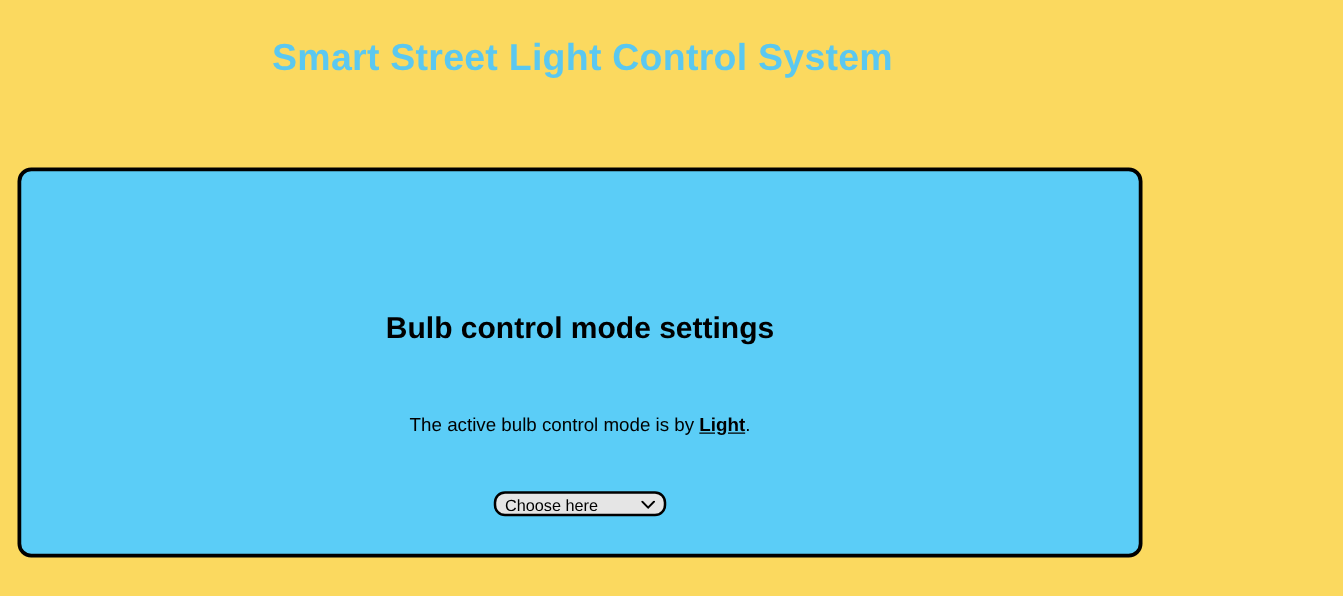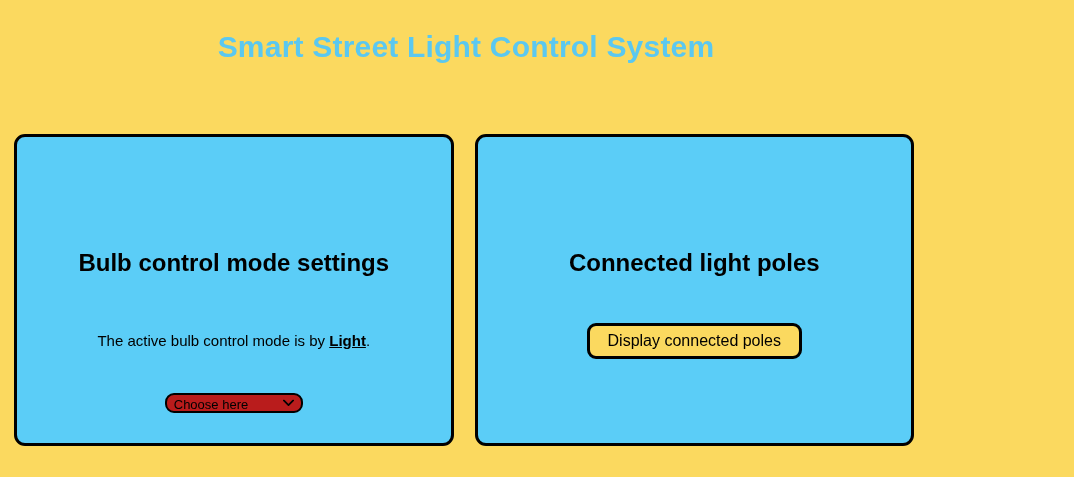--- a/index.html
+++ b/index.html
@@ -86,21 +86,21 @@
     font-size: 19px;
     line-height: 22px;
     color: #000000;
     margin-bottom: 5px;
   }
   .mode-select {
     font-family: "Liberation Sans", sans-serif;
     font-size: 13px;
     line-height: 15px;
     color: #000000;
-    background: #b91c1c;
+    background: #e5e5e5;
     border: 2px solid #000000;
     border-radius: 9px;
     padding: 2px 26px 2px 7px;
     width: 138px;
     height: 20px;
     text-align: left;
     appearance: none;
     -webkit-appearance: none;
     -moz-appearance: none;
     position: relative;
@@ -162,24 +162,15 @@
             <option>Choose here</option>
           </select>
           <svg class="select-chevron" viewBox="0 0 11 7" aria-hidden="true">
             <path d="M0.8 0.8 L5.5 5.6 L10.2 0.8" fill="none" stroke="#000000" stroke-width="1.7" stroke-linecap="round" stroke-linejoin="round"></path>
           </svg>
         </span>
       </div>
 
     </section>
 
-    <section class="panel">
-
-      <h2 class="panel-title">Connected light poles</h2>
-
-      <div class="button-block">
-        <button class="poles-button" type="button">Display connected poles</button>
-      </div>
-
-    </section>
 
   </div>
 </div>
 
 </body></html>

